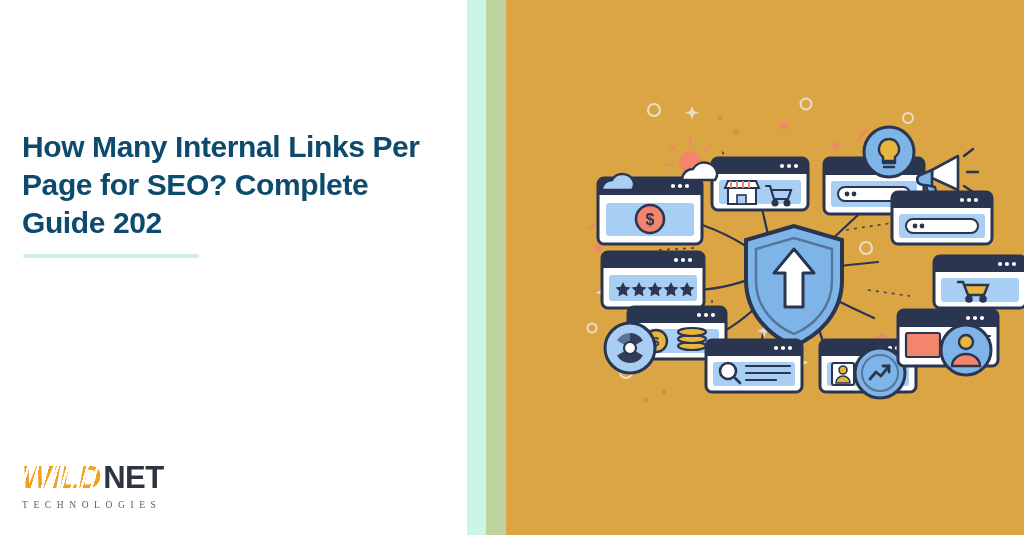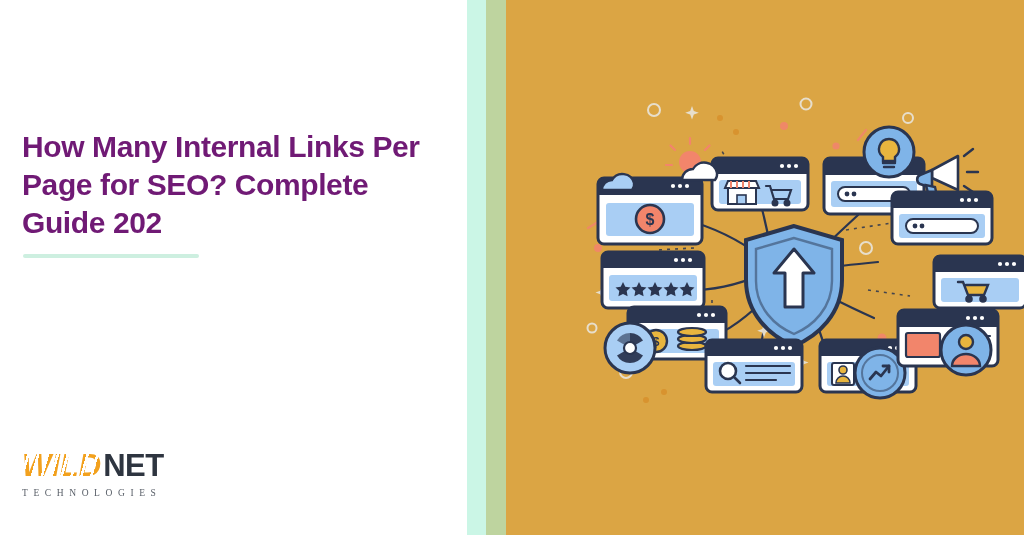--- a/index.html
+++ b/index.html
@@ -20,38 +20,38 @@
   .left-panel{
     position:absolute;left:0;top:0;width:467px;height:535px;
     background:#ffffff;
   }
   .headline{
     position:absolute;left:22px;top:128px;width:420px;
     margin:0;
     font-size:30px;line-height:38px;
     font-weight:bold;
     letter-spacing:-0.4px;
-    color:#701a75;
+    color:#0c4a6e;
     font-family:"Liberation Sans", sans-serif;
   }
   .accent-rule{
     position:absolute;left:23px;top:254px;
     width:176px;height:4px;border-radius:2px;
     background:#CDEFE0;
   }
 
   
   .logo{
     position:absolute;left:22px;top:449px;width:220px;
   }
   .logo-word{
     font-size:31px;font-weight:bold;letter-spacing:-0.5px;
     line-height:34px;
     font-family:"Liberation Sans", sans-serif;
-    display:flex;align-items:flex-end;
+    display:flex;align-items:flex-end;margin-top:12px;
   }
   .logo-wild{
     position:relative;color:#F2A11E;
     font-style:italic;
     letter-spacing:0px;
     padding-right:2px;
   }
   .logo-slashes{
     position:absolute;left:2px;top:3px;right:4px;bottom:4px;
     pointer-events:none;

